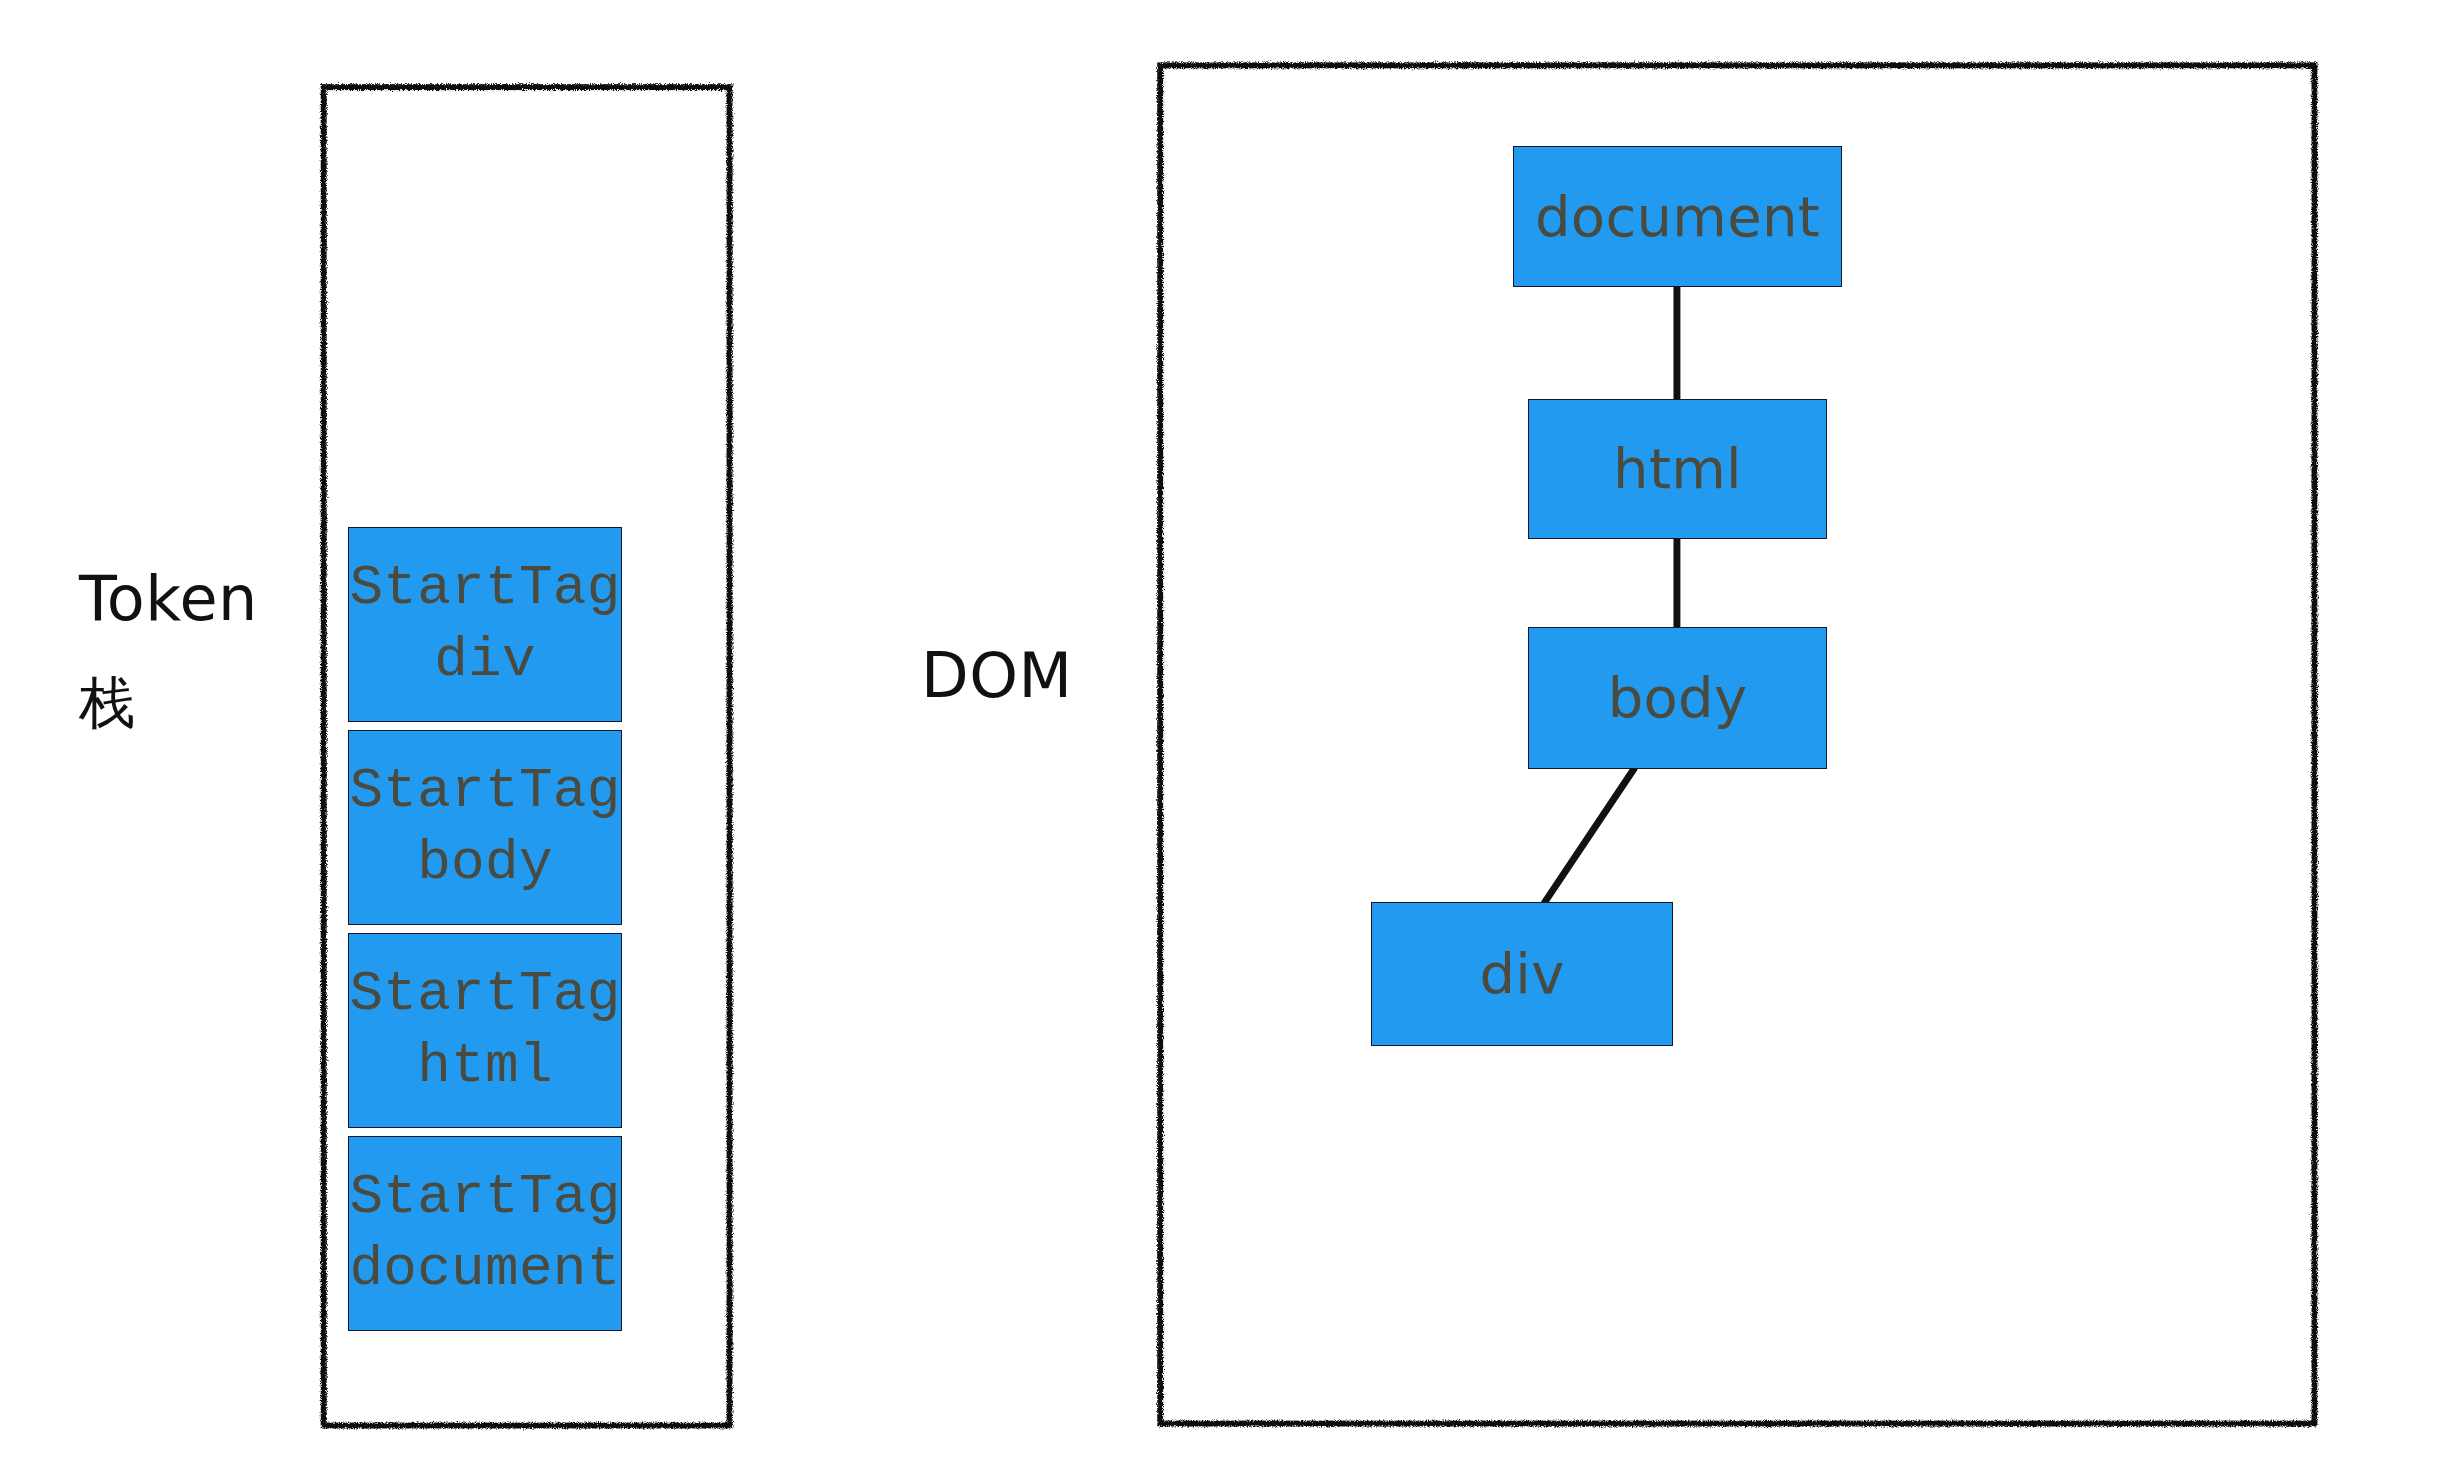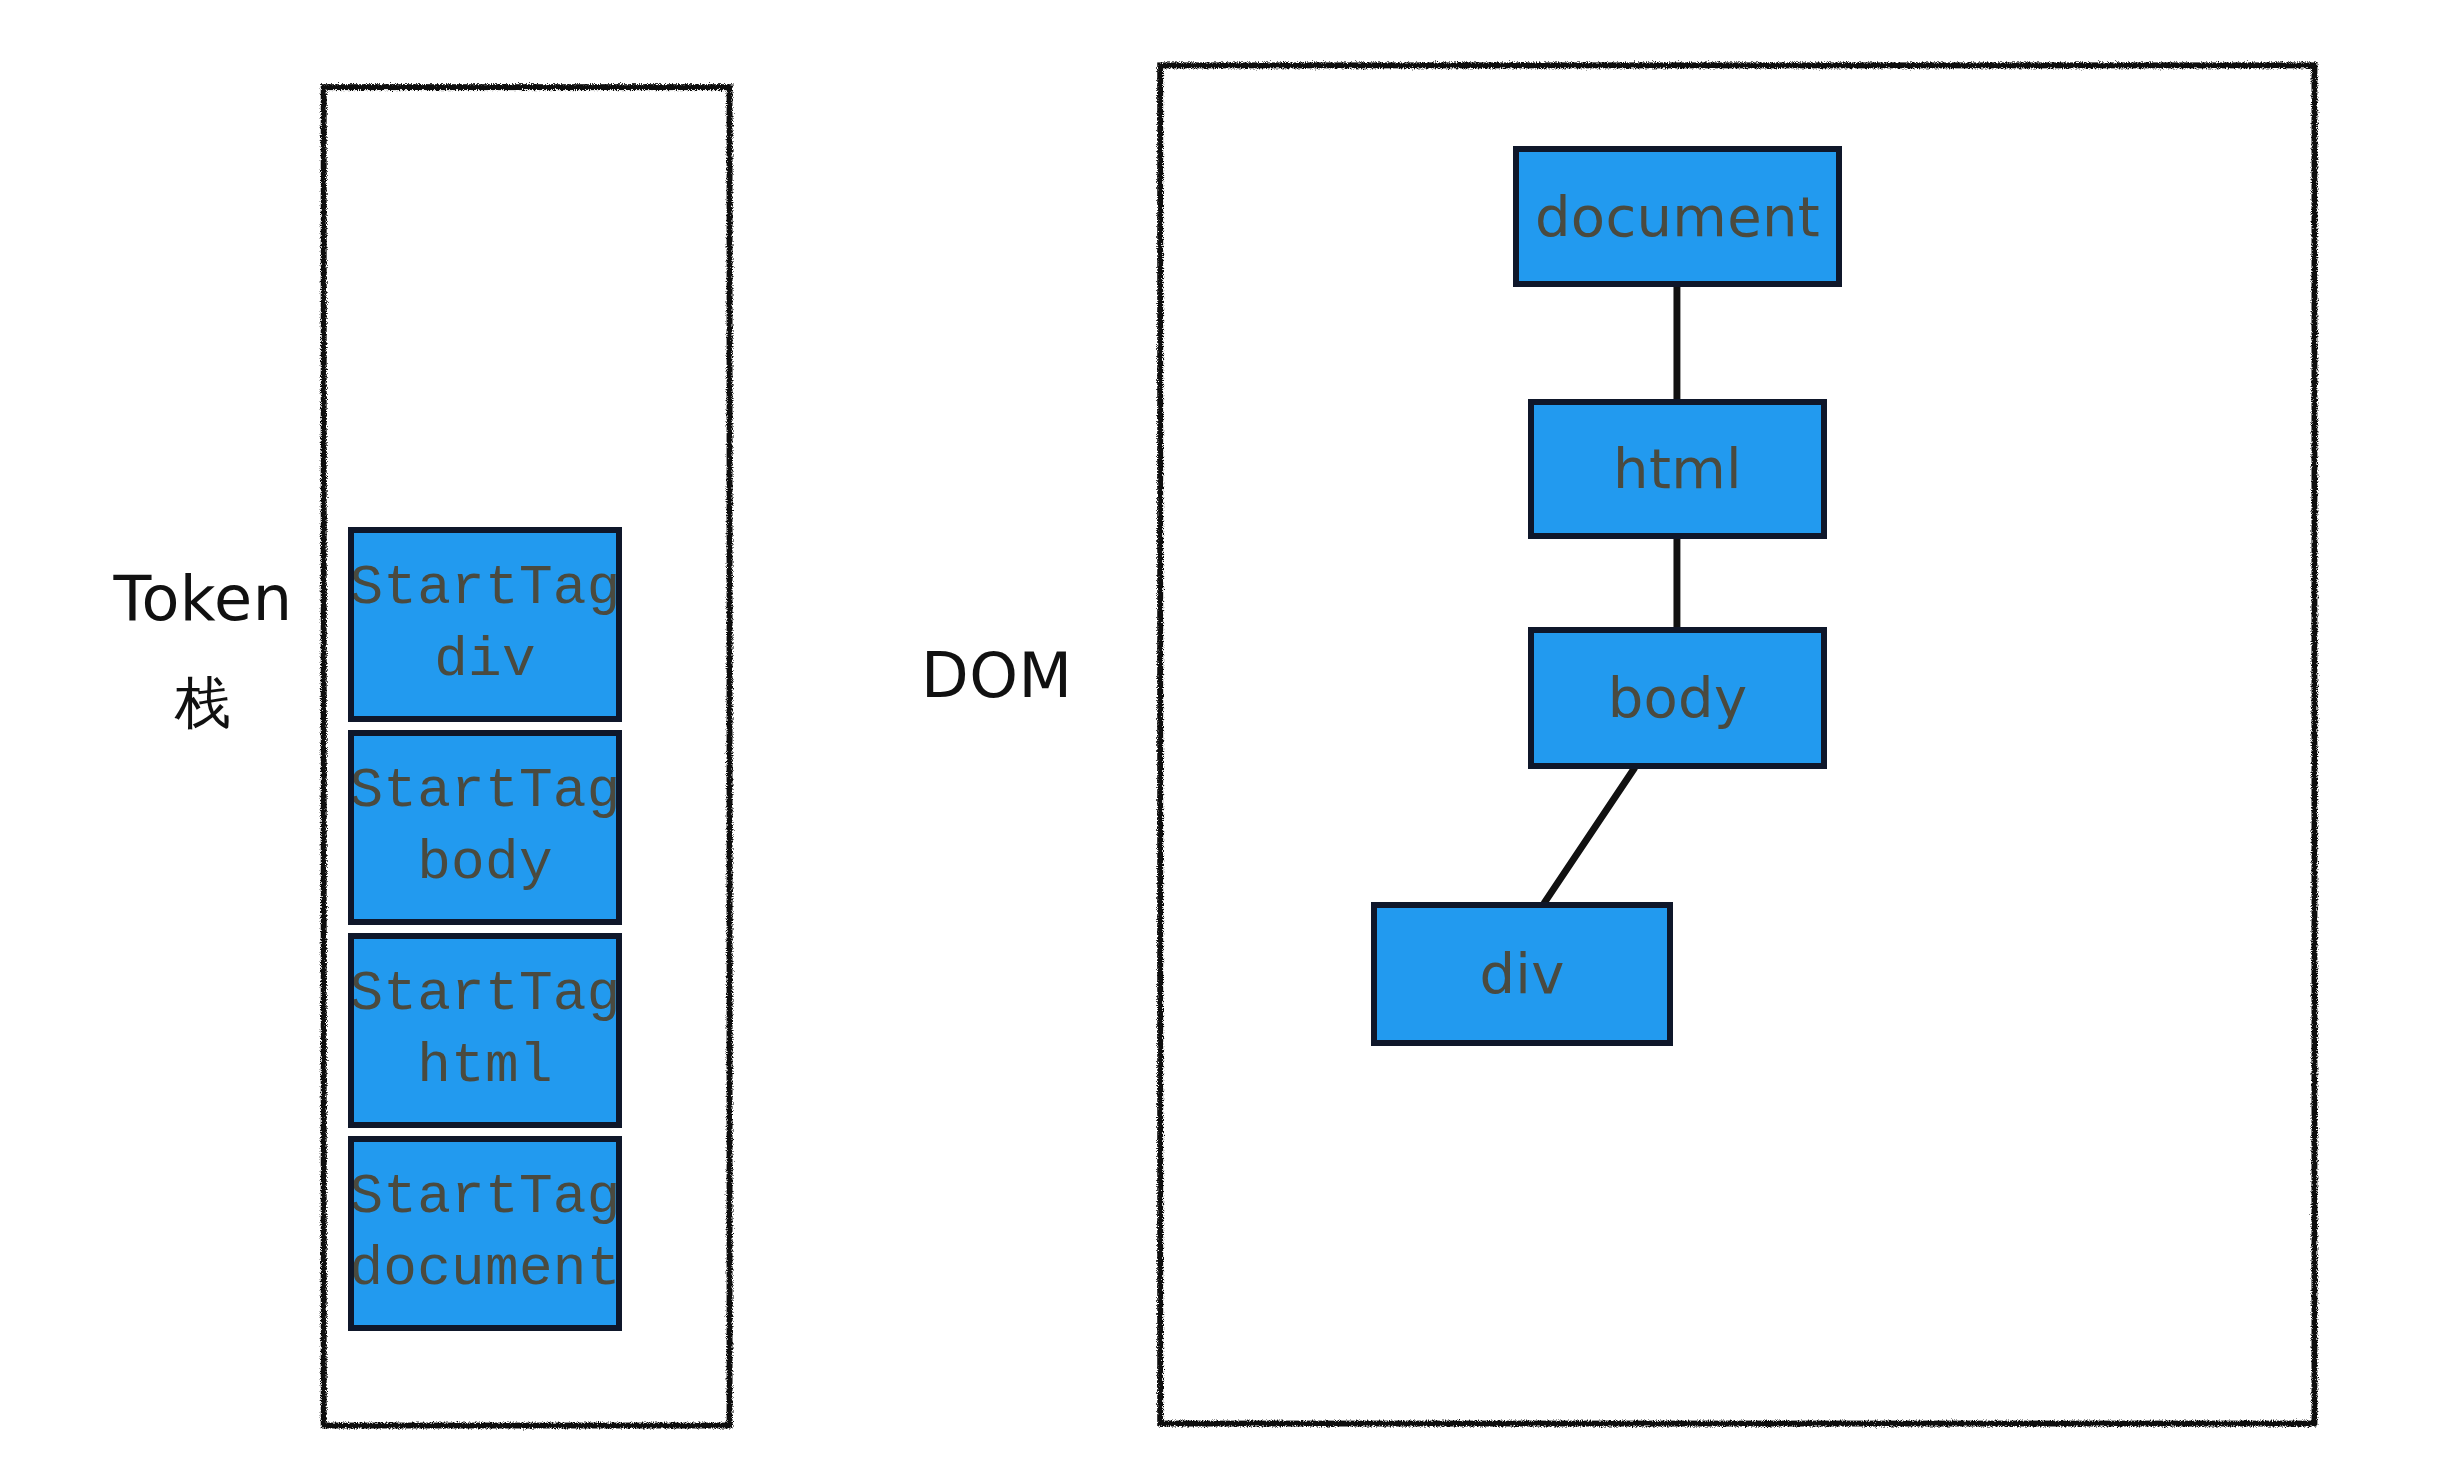--- a/index.html
+++ b/index.html
@@ -30,21 +30,21 @@
     height: 1481px;
     pointer-events: none;
   }
 
   
   .side-label {
     position: absolute;
     color: #111111;
     font-family: "DejaVu Sans", sans-serif;
     font-weight: 400;
-    text-align: center;
+    text-align: left;
     line-height: 1.45;
     letter-spacing: 0.5px;
     white-space: nowrap;
   }
   #token-label {
     left: 79px;
     top: 554px;
     width: 248px;
     font-size: 62px;
   }
@@ -59,21 +59,21 @@
     width: 228px;
     font-size: 62px;
     text-align: left;
     margin-top: 39px;
   }
 
   
   .node-box {
     position: absolute;
     background: #229AEF;
-    border: 6px solid #0f172a;
+    border: 1px solid #0f172a;
     box-sizing: border-box;
     display: flex;
     flex-direction: column;
     align-items: center;
     justify-content: center;
     color: #4a4a3f;
     font-family: "DejaVu Sans", sans-serif;
     font-size: 56px;
     line-height: 1.28;
     text-align: center;

